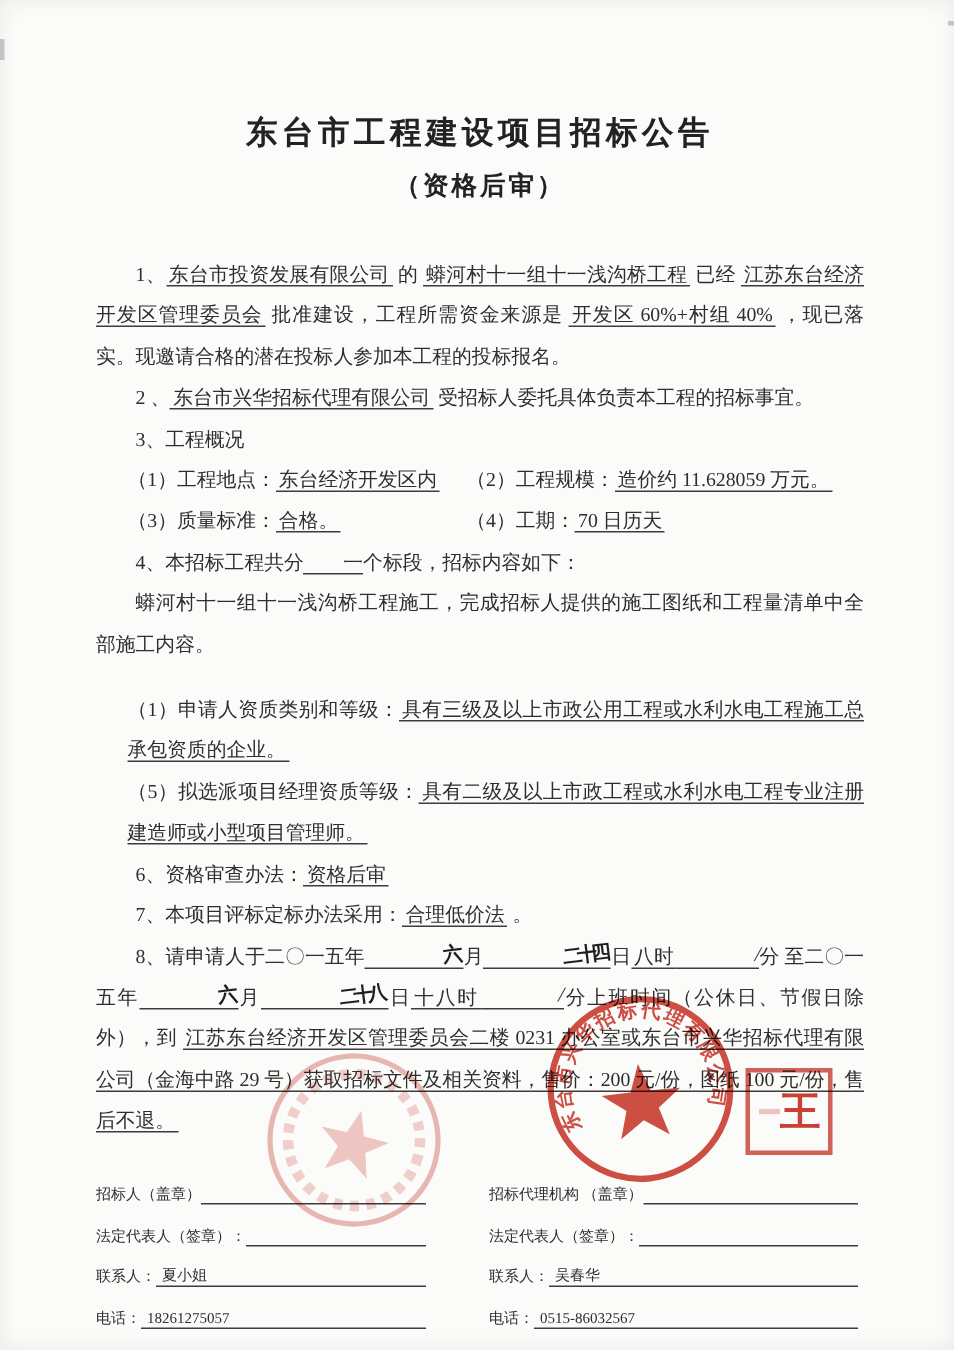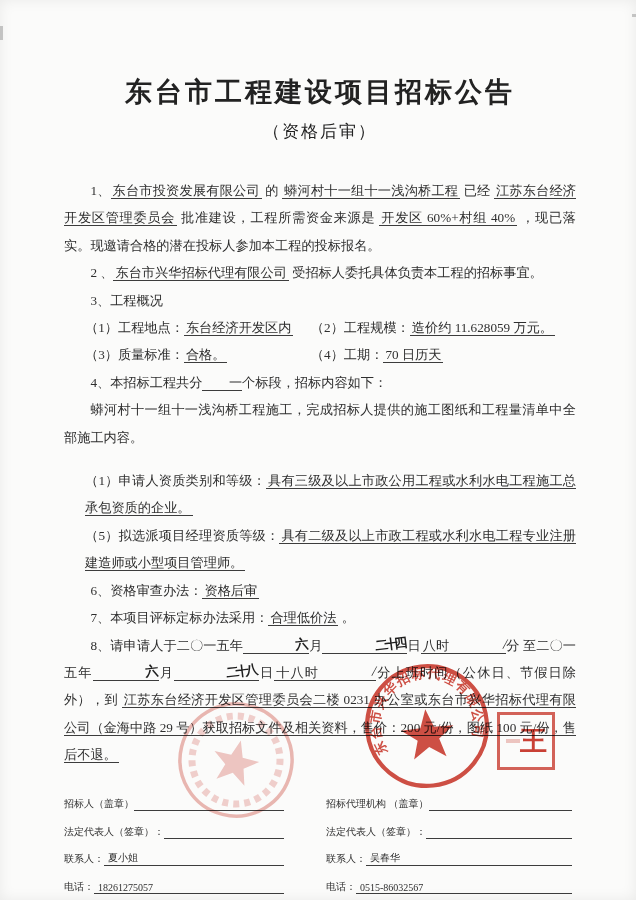--- a/index.html
+++ b/index.html
@@ -8,25 +8,25 @@
     width:636px;height:900px;
     margin:0 auto;
     background:#fbfbfa;
     box-shadow:inset 0 0 14px rgba(0,0,0,0.07);
     font-family:"Liberation Serif","DejaVu Serif",serif;
     color:#2e2e2e;
     overflow:hidden;
   }
   .content{padding:74px 60px 0 64px;}
   .doc-title{
-    text-align:center;font-size:27px;font-weight:700;
+    text-align:center;font-size:21px;font-weight:700;
     letter-spacing:3px;margin:0;color:#222;
   }
   .doc-subtitle{
-    text-align:center;font-size:17px;font-weight:400;
+    text-align:center;font-size:17px;font-weight:700;
     letter-spacing:2px;margin:10px 0 0 0;color:#222;
   }
   .body-text{margin-top:34px;font-size:13.2px;line-height:27.4px;text-align:justify;}
   .body-text p{margin:0;}
   .ind{text-indent:2em;}
   .u{border-bottom:1px solid #3c3c3c;padding:0 2px;}
   .blank{display:inline-block;border-bottom:1px solid #3c3c3c;text-align:center;line-height:1.1;}
   .b-month{min-width:30px;}
   .b-day{min-width:36px;}
   .b-min{min-width:24px;}

